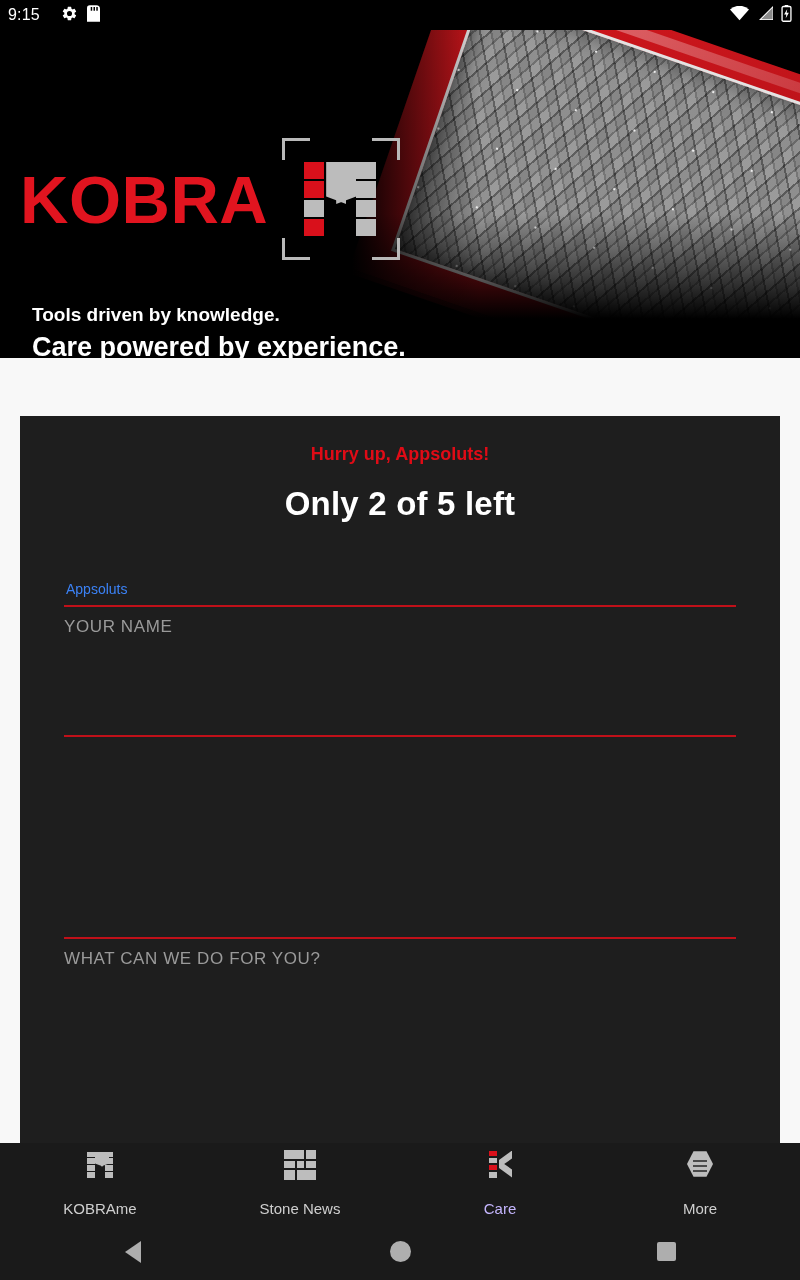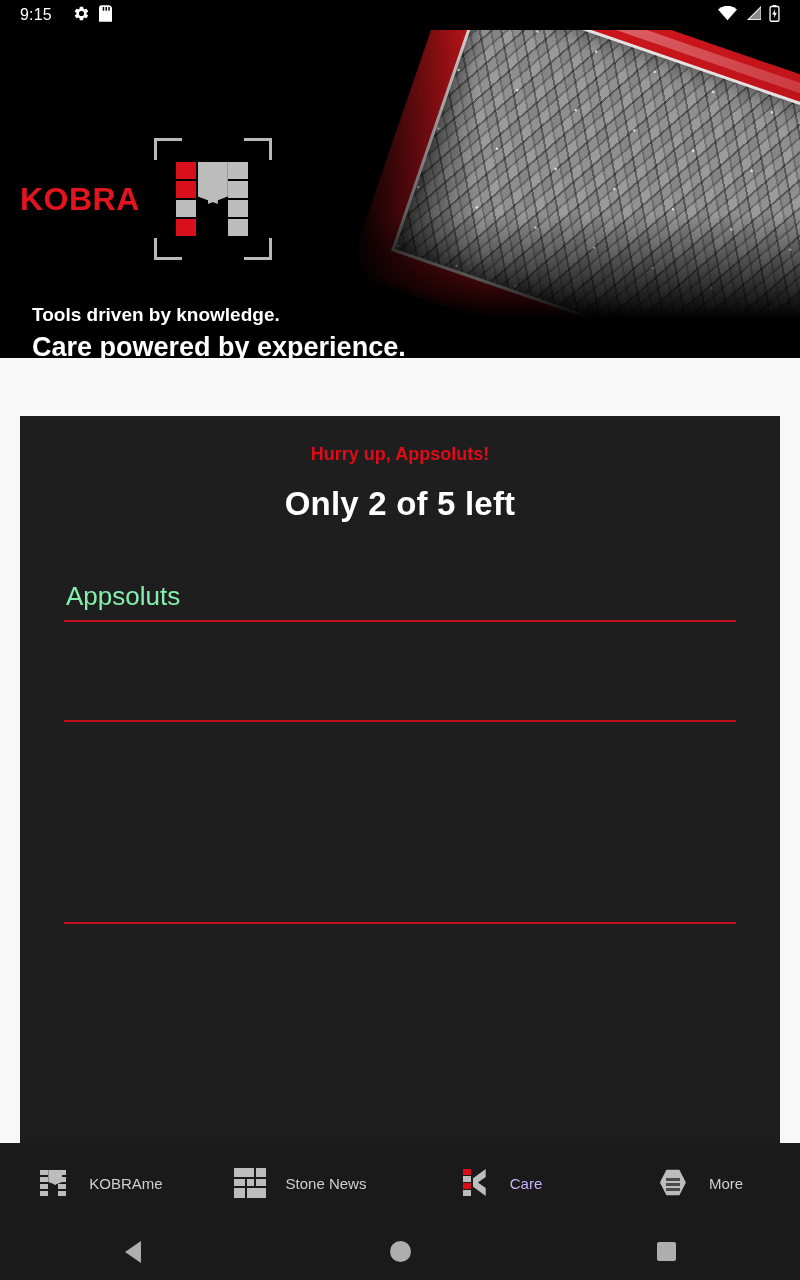--- a/index.html
+++ b/index.html
@@ -8,21 +8,21 @@
     background:#f8f8f8;
     font-family:"Liberation Sans", sans-serif;
     position:relative;
     overflow:hidden;
   }
 
   
   #status-bar{
     position:absolute; top:0; left:0; width:800px; height:30px;
     background:#000; display:flex; align-items:center;
-    padding:0 20px; z-index:50;
+    padding:0 8px; z-index:50;
   }
   #status-bar .clock{
     color:#fff; font-size:16px; font-weight:400; letter-spacing:.2px;
     margin-right:12px;
   }
   #status-bar .sb-left{ display:flex; align-items:center; gap:9px; }
   #status-bar .sb-right{ margin-left:auto; display:flex; align-items:center; gap:7px; }
   .ico{ display:inline-block; }
 
   
@@ -68,21 +68,21 @@
       linear-gradient(to bottom, rgba(0,0,0,0) 56%, #000 88%);
     pointer-events:none;
   }
 
   
   #brand-logo{
     position:absolute; left:20px; top:108px; width:420px; height:122px;
     display:flex; align-items:center; z-index:5;
   }
   .logo-kobra{
-    color:#e1141f; font-size:32px; font-weight:700; letter-spacing:.5px;
+    color:#e1141f; font-size:67px; font-weight:700; letter-spacing:.5px;
     line-height:1; font-family:"Liberation Sans", sans-serif;
   }
   .logo-me{
     color:#c2c2c2; font-size:52px; font-weight:700; letter-spacing:.5px;
     line-height:1; margin-left:18px;
   }
   .logo-mark{
     position:relative; width:118px; height:122px; margin-left:14px;
   }
   .lm-brk{ position:absolute; width:28px; height:22px; border:3px solid #b9b9b9; }
@@ -113,21 +113,21 @@
   #promo-line{
     text-align:center; color:#e00b16; font-size:18px; font-weight:700;
     margin-top:28px;
   }
   #stock-headline{
     text-align:center; color:#fff; font-size:33px; font-weight:700;
     margin-top:20px; letter-spacing:.2px;
   }
   .field{ position:relative; margin:0 44px; }
   .field .f-value{
-    color:#86efac; font-size:26px; padding:6px 2px 8px 2px;
+    color:#3b82f6; font-size:14px; padding:6px 2px 8px 2px;
     min-height:30px; background:transparent;
   }
   .field .f-rule{ height:2px; background:#c01019; }
   .field .f-label{
     color:#9a9a9a; font-size:17px; letter-spacing:.6px; padding-top:10px;
   }
   #field-name{ margin-top:52px; }
   #field-product{ margin-top:50px; }
   #field-message{ margin-top:50px; }
   #field-product .f-value{ min-height:48px; }
@@ -139,21 +139,21 @@
     font-family:"Liberation Sans", sans-serif;
     font-size:19px; font-weight:700; letter-spacing:.6px; cursor:pointer;
   }
 
   
   #bottom-nav{
     position:absolute; left:0; top:1143px; width:800px; height:80px;
     background:#1a1a1a; display:flex; align-items:center; z-index:20;
   }
   .nav-item{
-    flex:1; display:flex; flex-direction:row; align-items:center;
+    flex:1; display:flex; flex-direction:column; align-items:center;
     justify-content:center; gap:20px; cursor:pointer;
   }
   .nav-label{ font-size:15px; color:#cfcfcf; }
   .nav-item.active .nav-label{ color:#c4b5fd; }
   .nav-ico{ width:32px; height:30px; position:relative; }
 
   
   .ic-m .c{ position:absolute; top:2px; width:8px; height:26px;
             display:flex; flex-direction:column; gap:1.5px; }
   .ic-m .c.l{ left:3px; } .ic-m .c.r{ left:21px; }
@@ -281,30 +281,32 @@
   <div class="tagline" id="tagline-2">Care powered by experience.</div>
 </div>
 
 <div id="form-card">
   <div id="promo-line">Hurry up, Appsoluts!</div>
   <div id="stock-headline">Only 2 of 5 left</div>
 
   <div class="field" id="field-name">
     <div class="f-value">Appsoluts</div>
     <div class="f-rule"></div>
+    <div class="f-label">YOUR NAME</div>
   </div>
 
   <div class="field" id="field-product">
     <div class="f-value"></div>
     <div class="f-rule"></div>
   </div>
 
   <div class="field" id="field-message">
     <div class="f-value"></div>
     <div class="f-rule"></div>
+    <div class="f-label">WHAT CAN WE DO FOR YOU?</div>
   </div>
 
 </div>
 
 <div id="bottom-nav">
 
   <div class="nav-item">
     <span class="nav-ico ic-m">
       <span class="c l">
           <i></i>

